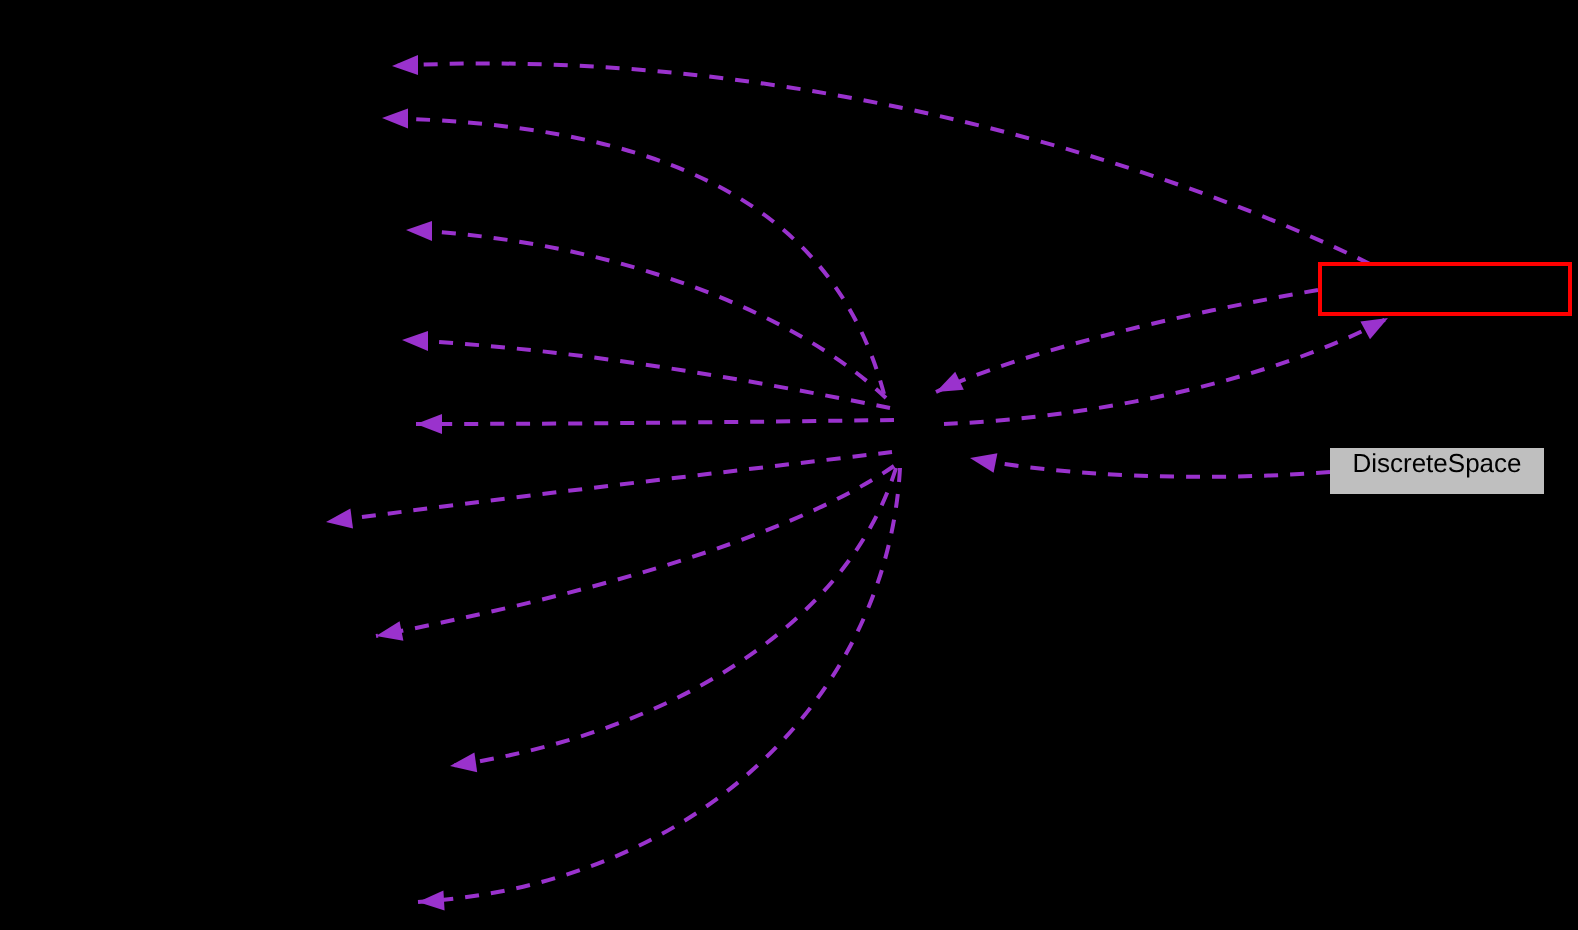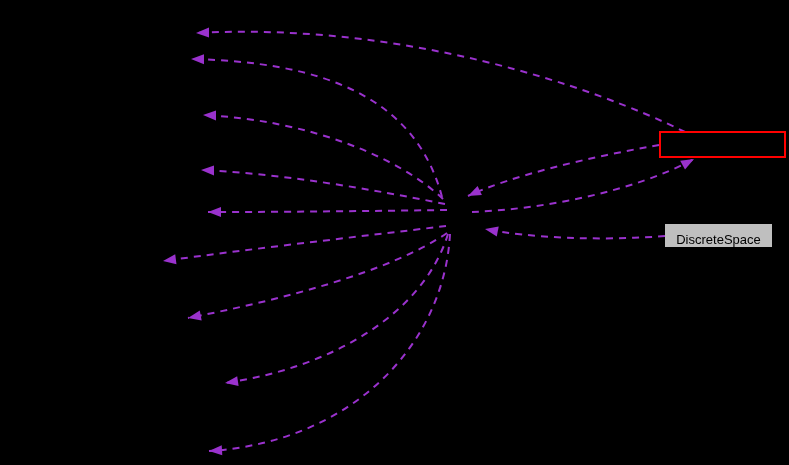--- a/index.html
+++ b/index.html
@@ -27,21 +27,21 @@
     stroke-dasharray: 7 6;
   }
   .arrowhead {
     fill: var(--edge-color, #9a32cd);
     stroke: none;
   }
   .node {
     position: absolute;
     box-sizing: border-box;
     display: flex;
-    align-items: flex-end;
+    align-items: flex-start;
     justify-content: center;
   }
   .node-highlighted {
     left: 659px;
     top: 131px;
     width: 127px;
     height: 27px;
     border: 2px solid var(--highlight-border, #ff0000);
     background: transparent;
     color: #000000; 

